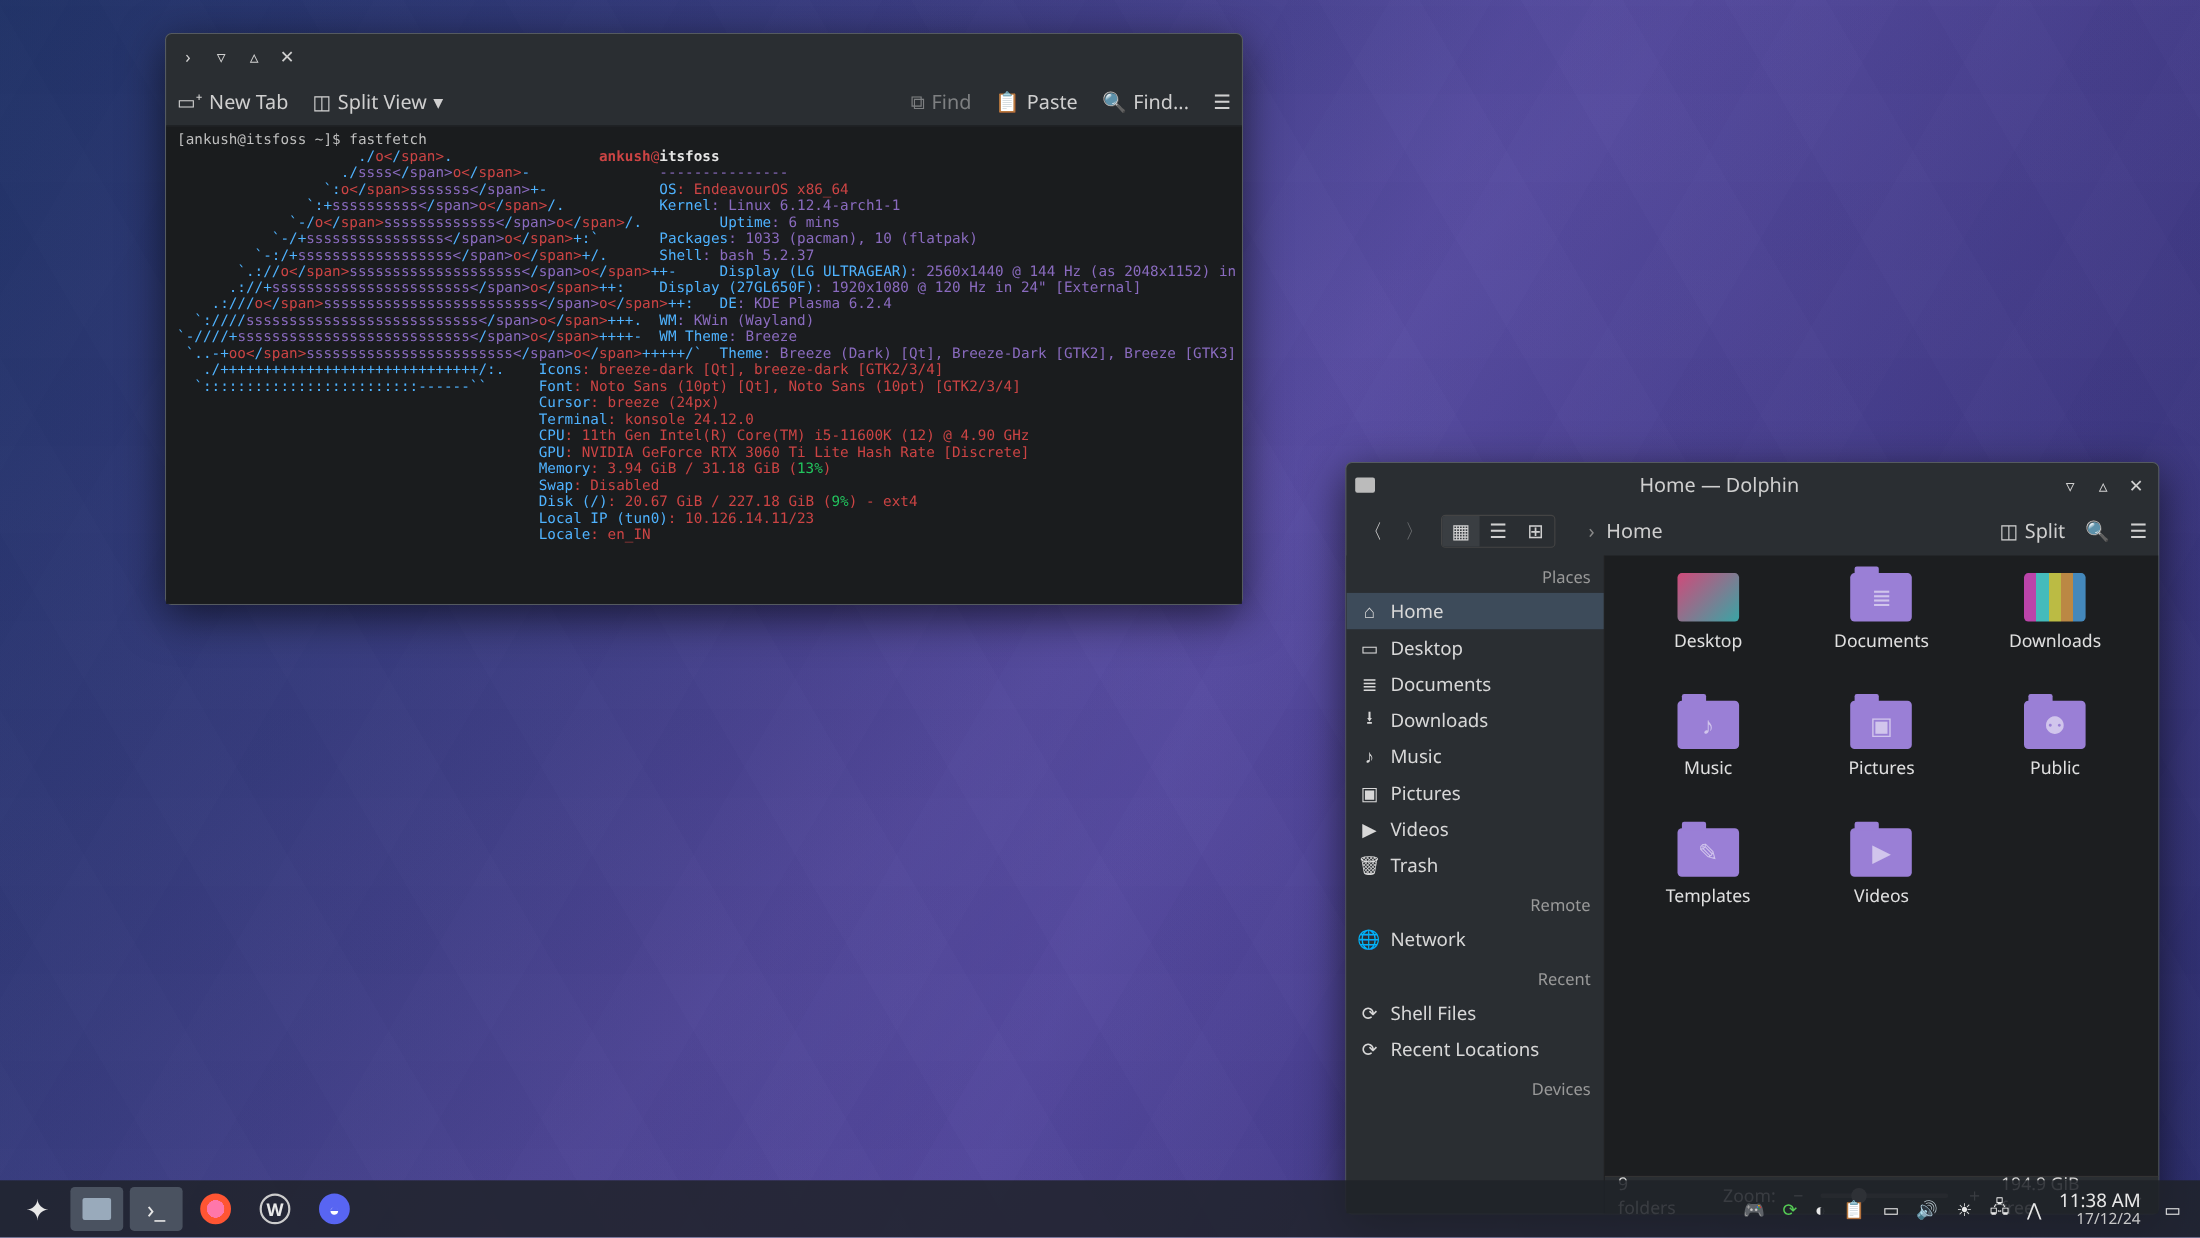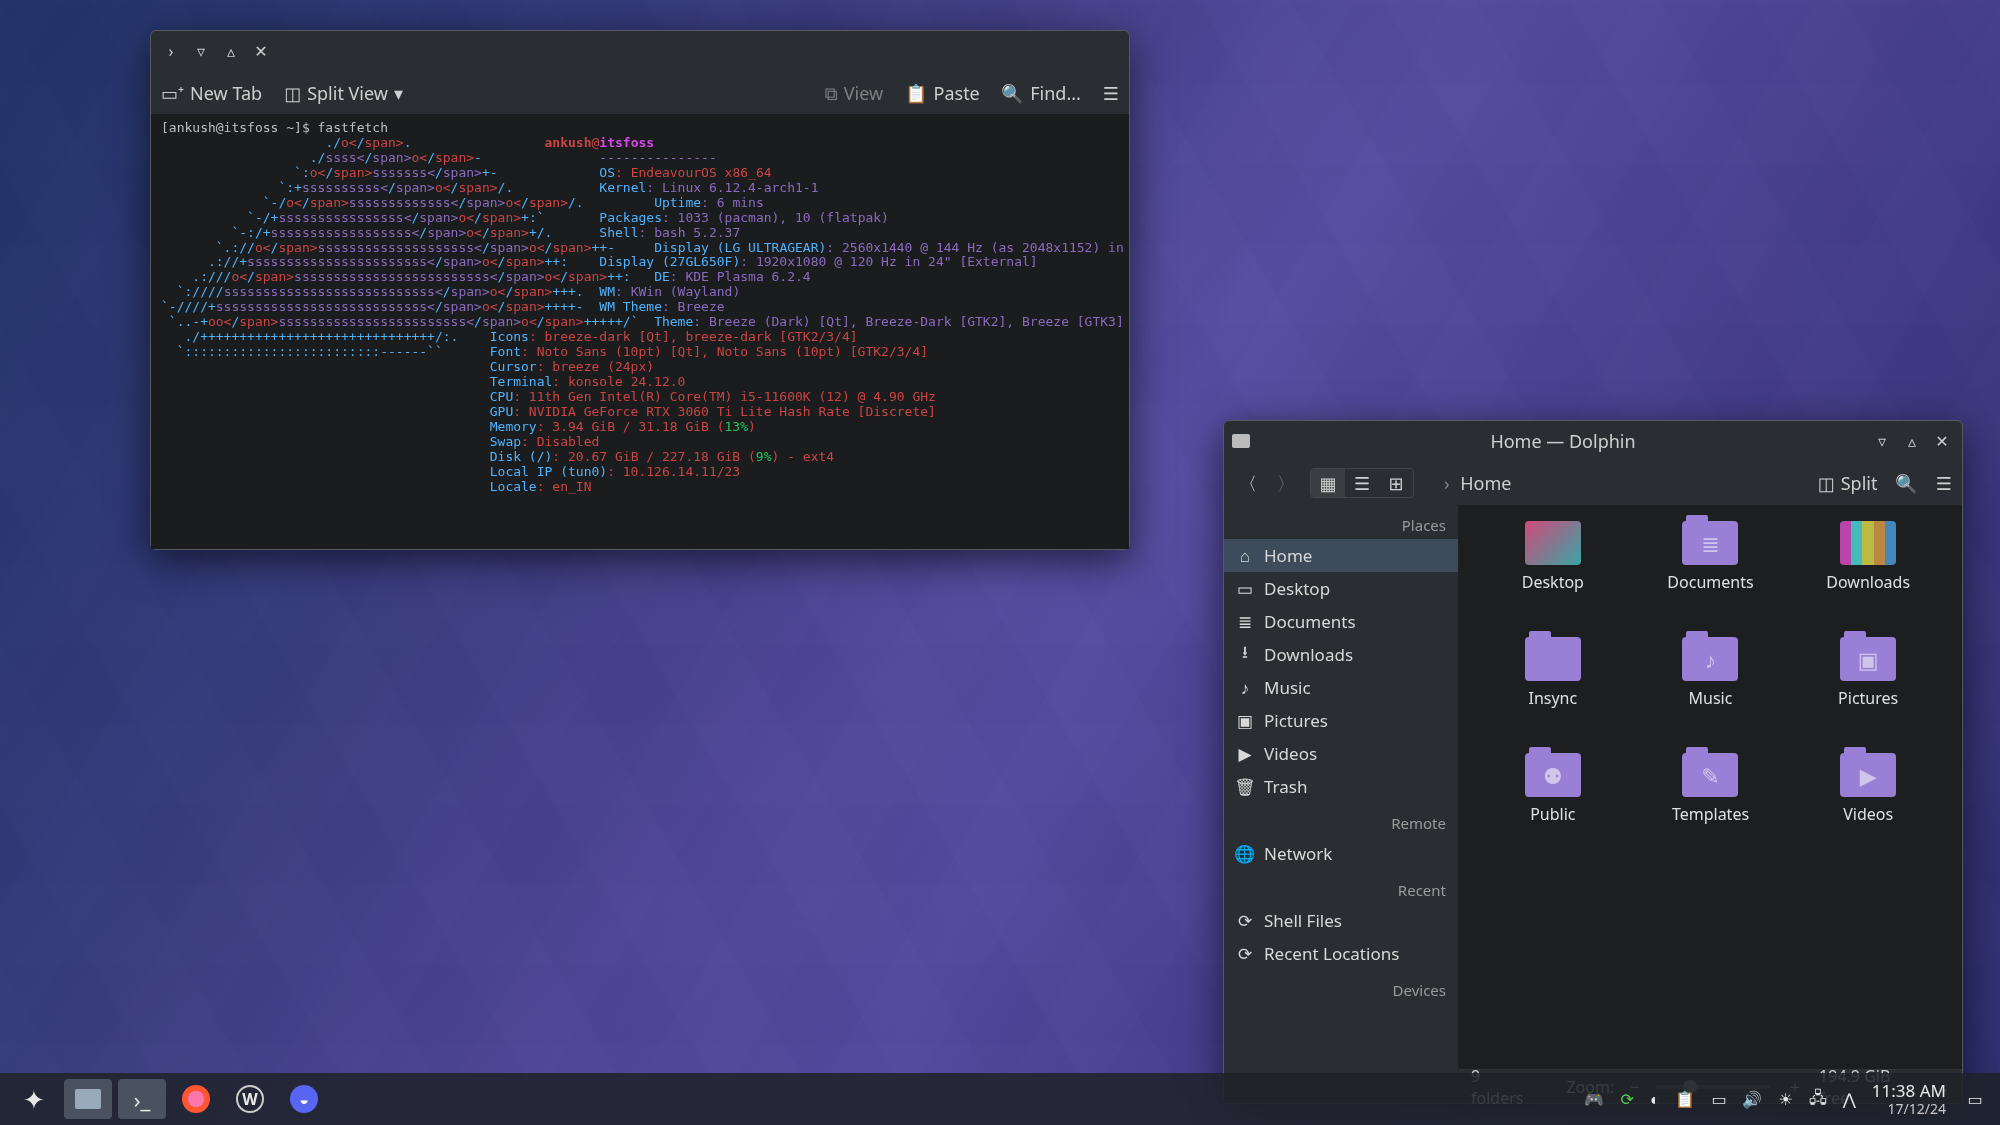--- a/index.html
+++ b/index.html
@@ -63,21 +63,21 @@
   padding: 6px 10px;
   white-space: pre;
   overflow: hidden;
   position: relative;
   color: #bfbfbf;
 }
 .konsole .terminal .row { display: block; }
 .konsole .terminal .key { color: #4fb3ff; }
 .konsole .terminal .user { color: #c44; font-weight: bold; }
 .konsole .terminal .at { color: #c44; }
-.konsole .terminal .host { color: #d946ef; font-weight: bold; }
+.konsole .terminal .host { color: #e5e5e5; font-weight: bold; }
 .konsole .terminal .pct { color: #22c55e; }
 .konsole .terminal .logo { color: #4fb3ff; }
 .konsole .terminal .logo .p1 { color: #8a6bbf; }
 .konsole .terminal .logo .p2 { color: #c44; }
 .konsole .terminal .logo .p3 { color: #4fb3ff; }
 
 .dolphin { left: 1223px; top: 420px; width: 740px; height: 684px; background:#2a2e32; }
 .dolphin .title-bar .app-icon {
   width:18px; height:14px; background:#bbb; border-radius:2px; display:inline-block; margin-right:6px;
 }
@@ -143,21 +143,21 @@
       <span>New Tab</span>
     </span>
     <span class="tb-item">
       <span>◫</span>
       <span>Split View</span>
       <span>▾</span>
     </span>
     <span class="spacer"></span>
     <span class="tb-item disabled">
       <span>⧉</span>
-      <span>View</span>
+      <span>Find</span>
     </span>
     <span class="tb-item">
       <span>📋</span>
       <span>Paste</span>
     </span>
     <span class="tb-item">
       <span>🔍</span>
       <span>Find...</span>
     </span>
     <span class="tb-item">☰</span>
@@ -253,24 +253,20 @@
           </div>
           <div class="cell">
             <div class="folder-icon">
               <span class="glyph">≣</span>
             </div>
             <span>Documents</span>
           </div>
           <div class="cell">
             <div class="folder-icon downloads"></div>
             <span>Downloads</span>
-          </div>
-          <div class="cell">
-            <div class="folder-icon"></div>
-            <span>Insync</span>
           </div>
           <div class="cell">
             <div class="folder-icon">
               <span class="glyph">♪</span>
             </div>
             <span>Music</span>
           </div>
           <div class="cell">
             <div class="folder-icon">
               <span class="glyph">▣</span>

